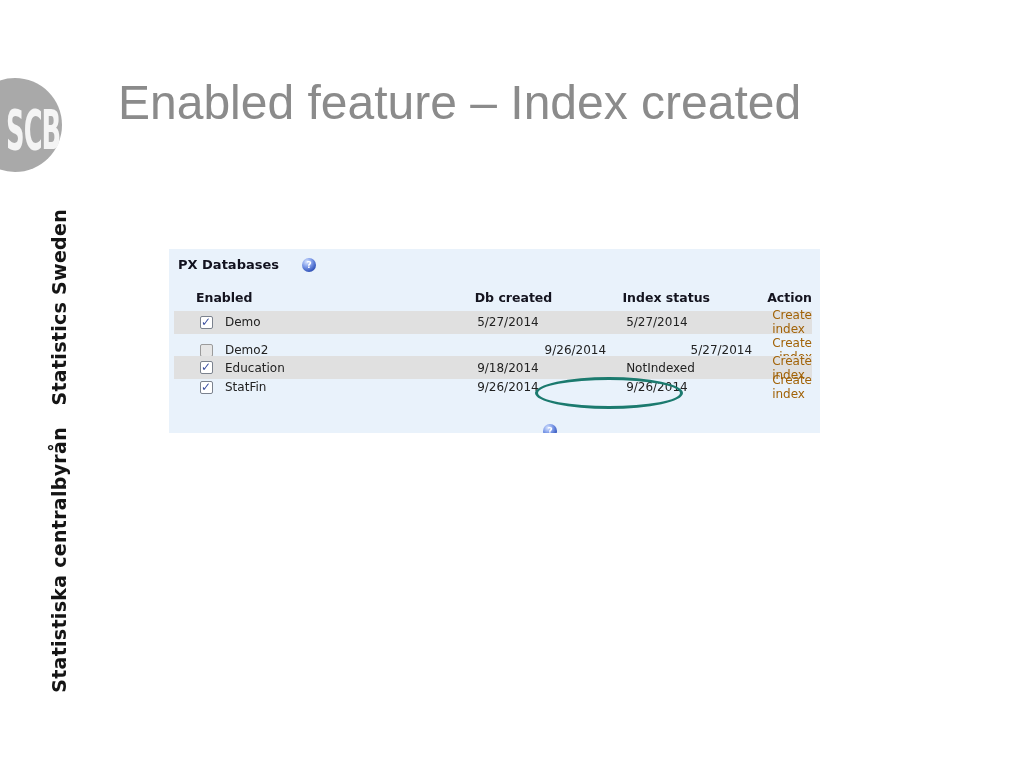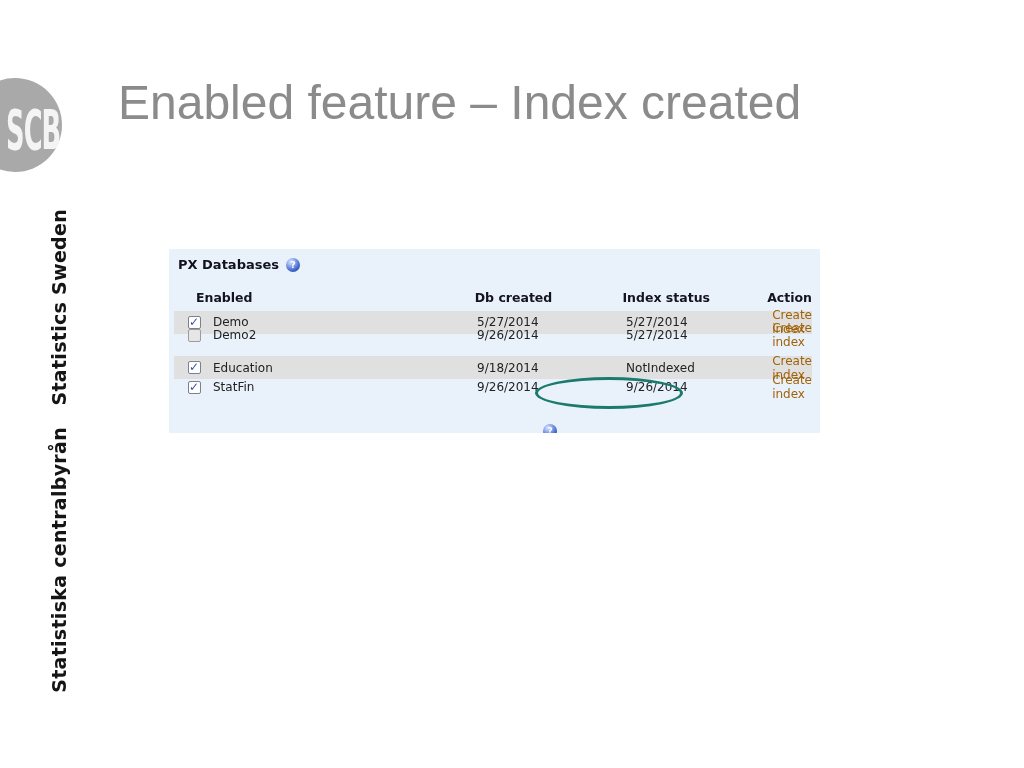--- a/index.html
+++ b/index.html
@@ -36,33 +36,33 @@
   }
   .vtext-top { top:209px; }
   .vtext-bottom { top:427px; }
 
   
   .panel {
     position:absolute; left:169px; top:249px; width:660px; height:184px;
     background:#e9f2fb; overflow:hidden;
     font-family:"DejaVu Sans", sans-serif; font-size:12px; color:#222222;
   }
-  .panel-titlebar { position:absolute; left:9px; top:8px; display:flex; align-items:center; gap:7px; }
+  .panel-titlebar { position:absolute; left:9px; top:8px; display:flex; align-items:center; gap:23px; }
   .panel-title { font-size:13px; font-weight:bold; color:#12121f; }
   .help-ball {
     width:14px; height:14px; border-radius:50%;
     background:radial-gradient(circle at 35% 28%, #d9e6ff 0%, #7d9ae8 38%, #3a5cc0 70%, #213b8a 100%);
     color:#ffffff; font-size:9px; font-weight:bold; line-height:14px; text-align:center;
   }
   .header-row, .data-row { position:absolute; left:5px; width:638px; display:flex; align-items:center;gap:20px; }
   .header-row { top:36px; height:24px; font-weight:bold; font-size:12.5px; color:#14141f; }
   .data-row { height:22.7px; }
   .data-row[data-shaded="true"] { background:#e0e0e0; }
-  .row-0 { top:62px; } .row-1 { top:75px; } .row-2 { top:107.4px; } .row-3 { top:127px; }
-  .c1 { width:261px; box-sizing:border-box; padding-left:14px; display:flex; align-items:center; gap:12px; }
+  .row-0 { top:62px; } .row-1 { top:90px;text-align:right; } .row-2 { top:107.4px; } .row-3 { top:127px; }
+  .c1 { width:261px; box-sizing:border-box; padding-left:26px; display:flex; align-items:center; gap:12px; }
   .c1h { width:261px; box-sizing:border-box; padding-left:22px; }
   .c2 { width:130px;margin-left:24px; } .c3 { width:127px; } .c4 { flex:1; }
   .checkbox {
     width:13px; height:13px; box-sizing:border-box; border:1px solid #7b828e;
     background:#ffffff; border-radius:2px; position:relative; flex:0 0 auto;
   }
   .checkbox[data-checked="true"]::after {
     content:"\2713"; position:absolute; left:0px; top:-2px;
     font-size:12px; font-weight:bold; color:#3c50a0;
   }

